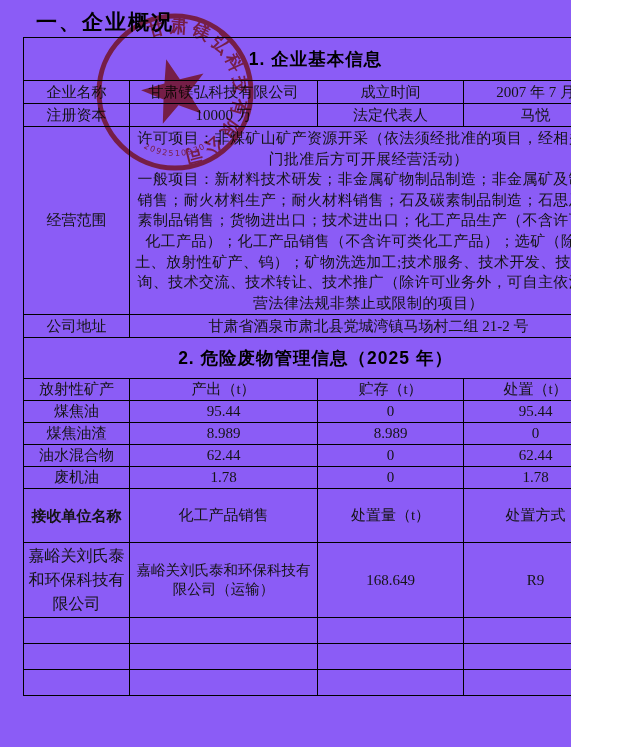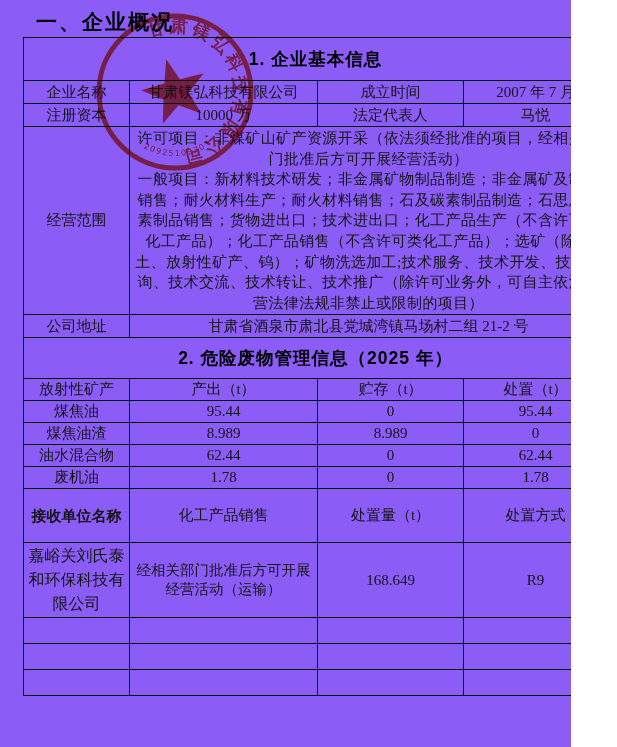--- a/index.html
+++ b/index.html
@@ -101,21 +101,21 @@
     </tr>
 
     <tr class="h54">
       <td class="wrap-narrow">接收单位名称</td>
       <td>化工产品销售</td>
       <td>处置量（t）</td>
       <td>处置方式</td>
     </tr>
     <tr class="h49">
       <td class="s3-cell">嘉峪关刘氏泰和环保科技有限公司</td>
-      <td class="s3-cell2">经相关部门批准后方可开展经营活动（运输）</td>
+      <td class="s3-cell2">嘉峪关刘氏泰和环保科技有限公司（运输）</td>
       <td>168.649</td>
       <td>R9</td>
     </tr>
     <tr class="h26">
       <td></td>
       <td></td>
       <td></td>
       <td></td>
     </tr>
     <tr class="h26">

